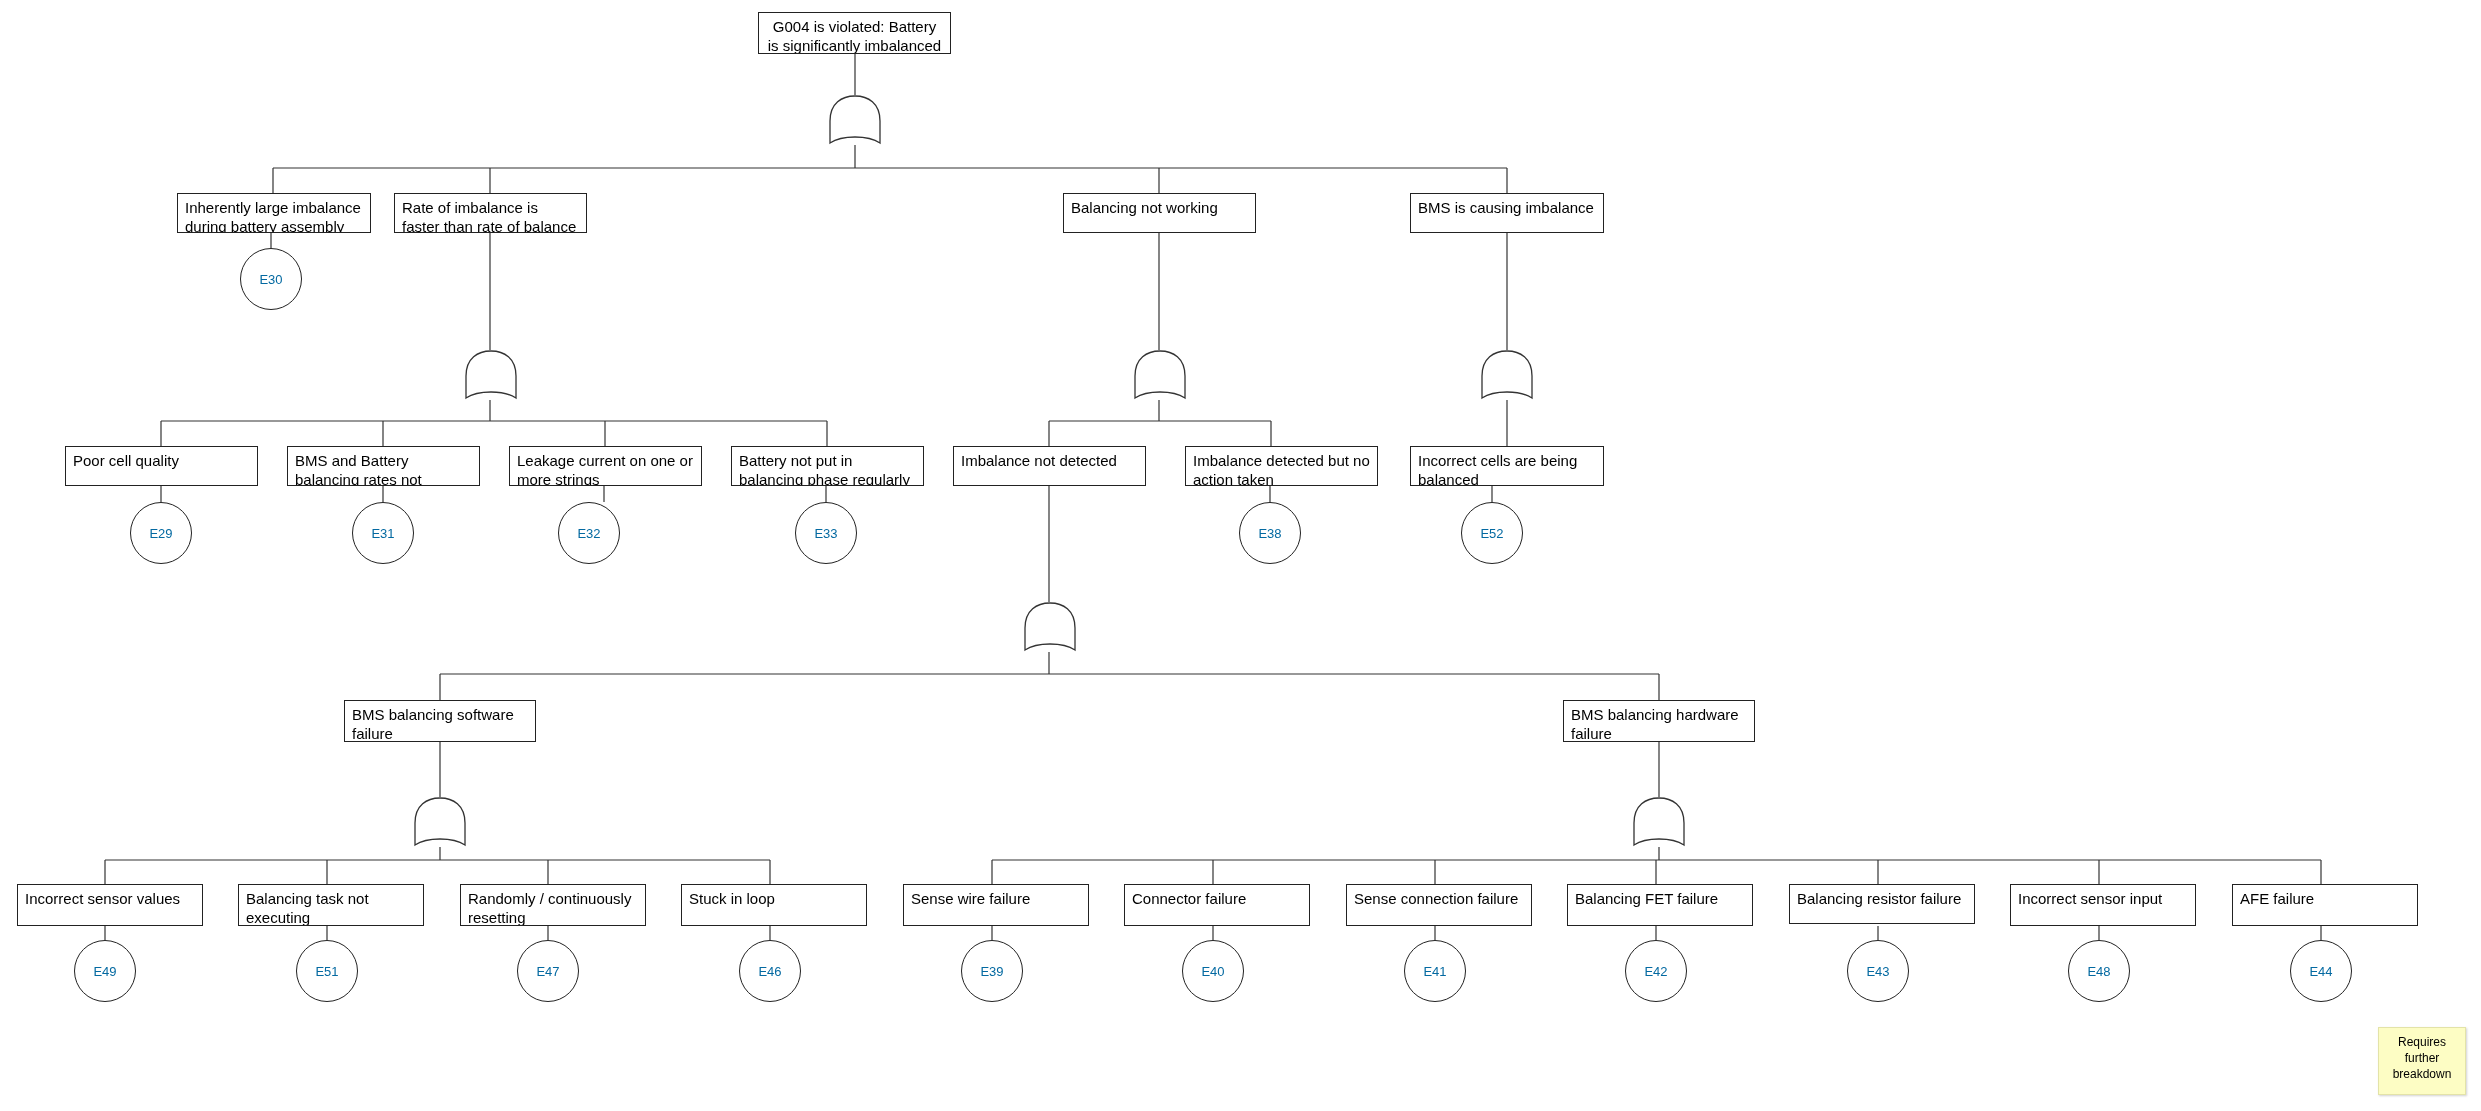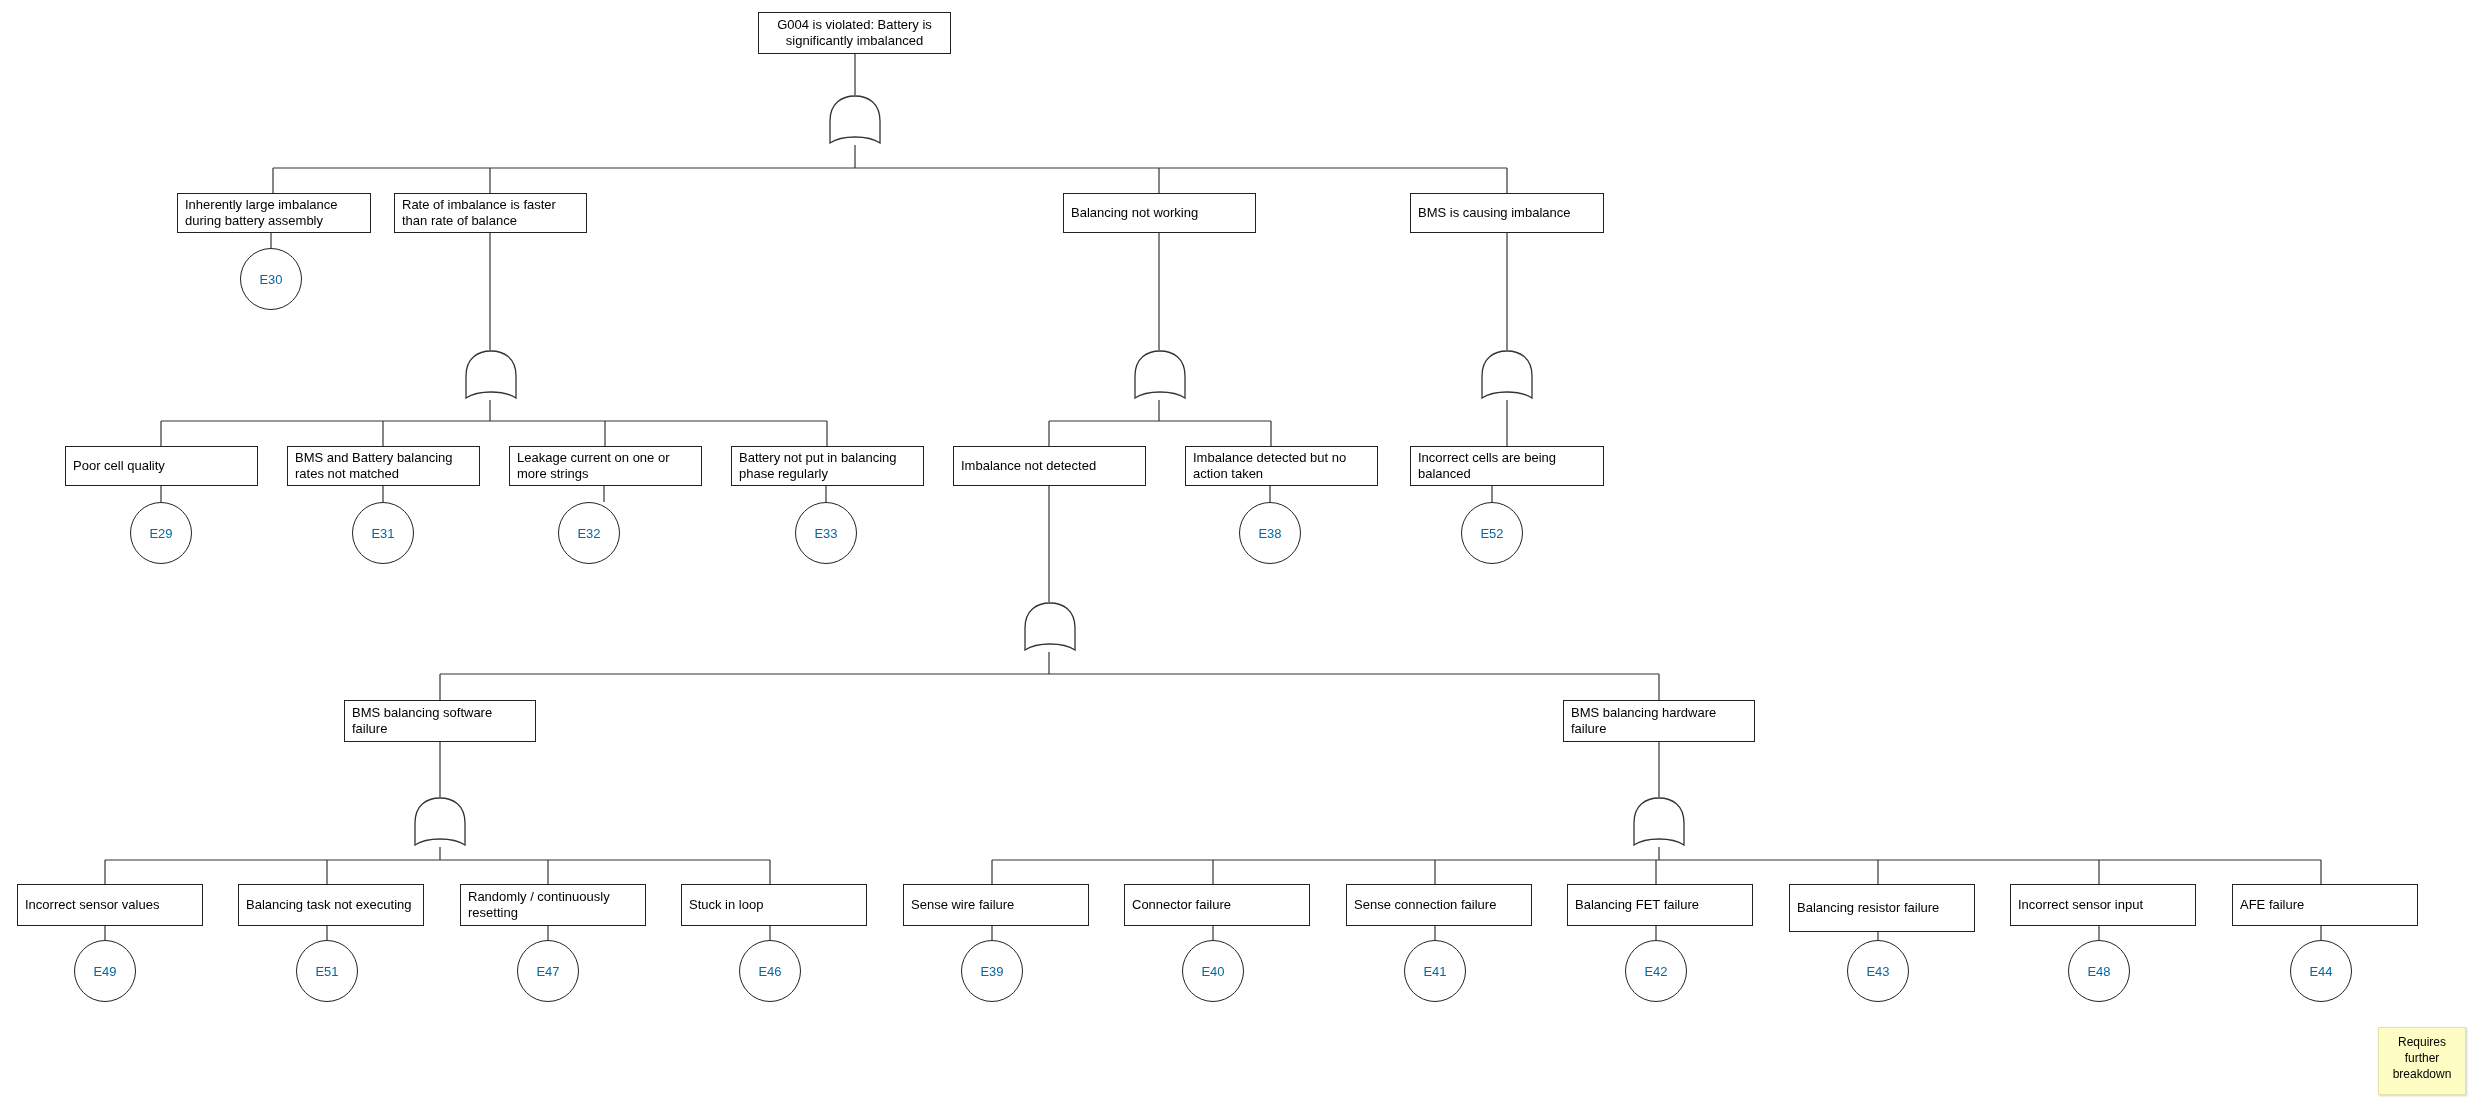--- a/index.html
+++ b/index.html
@@ -16,25 +16,24 @@
     height: 1111px;
     background: #ffffff;
     overflow: hidden;
   }
   .node {
     position: absolute;
     box-sizing: border-box;
     border: 1px solid #222222;
     background: #ffffff;
     color: #000000;
-    font-size: 13px;
+    font-size: 15px;
     line-height: 1.25;
     padding: 5px 7px;
     display: flex;
-    align-items: center;
     justify-content: flex-start;
     text-align: left;
     white-space: normal;
     overflow: hidden;
   }
   .node.center {
     justify-content: center;
     text-align: center;
   }
   .circle {
@@ -266,21 +265,21 @@
   </div>
   <div class="node" style="left:1124px; top:884px; width:186px; height:42px;">
     <span>Connector failure</span>
   </div>
   <div class="node" style="left:1346px; top:884px; width:186px; height:42px;">
     <span>Sense connection failure</span>
   </div>
   <div class="node" style="left:1567px; top:884px; width:186px; height:42px;">
     <span>Balancing FET failure</span>
   </div>
-  <div class="node" style="left:1789px; top:884px; width:186px; height:48px;">
+  <div class="node" style="left:1789px; top:884px; width:186px; height:40px;">
     <span>Balancing resistor failure</span>
   </div>
   <div class="node" style="left:2010px; top:884px; width:186px; height:42px;">
     <span>Incorrect sensor input</span>
   </div>
   <div class="node" style="left:2232px; top:884px; width:186px; height:42px;">
     <span>AFE failure</span>
   </div>
 
   <div class="circle" style="left:240px; top:248px; width:62px; height:62px;">

